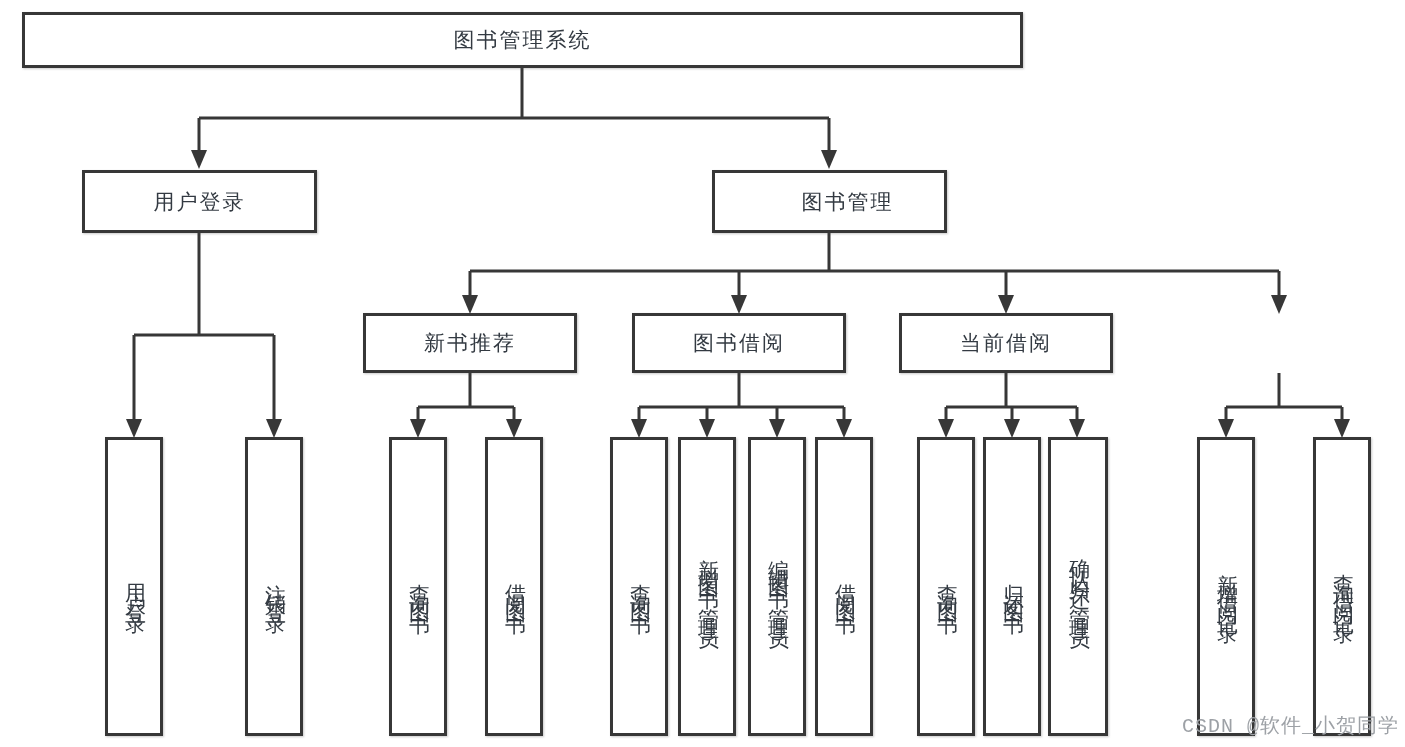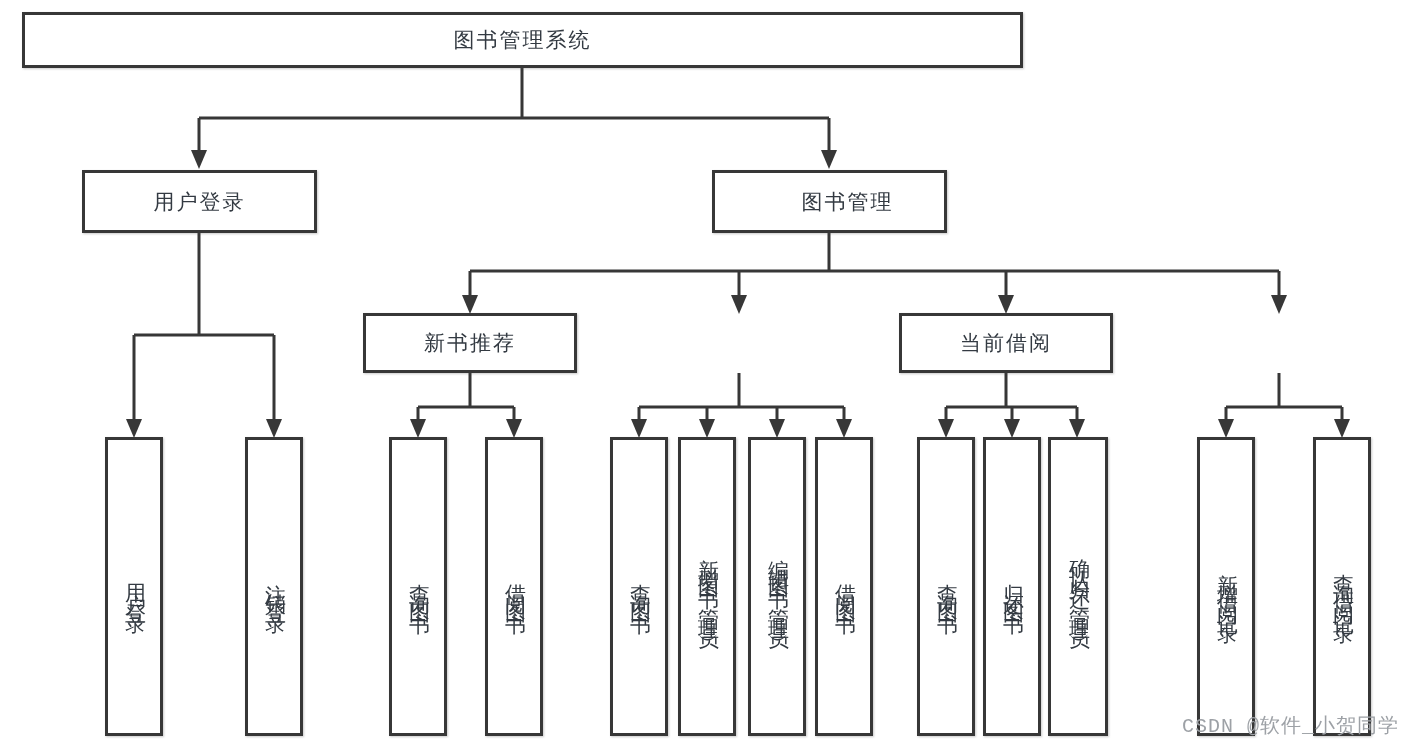--- a/index.html
+++ b/index.html
@@ -121,20 +121,23 @@
   <div class="node" style="left:82px; top:170px; width:235px; height:63px;">
     <span>用户登录</span>
   </div>
   <div class="node" style="left:712px; top:170px; width:235px; height:63px;padding-left:36px;">
     <span>图书管理</span>
   </div>
 
   <div class="node" style="left:363px; top:313px; width:214px; height:60px;">
     <span>新书推荐</span>
   </div>
+  <div class="node" style="left:632px; top:313px; width:214px; height:60px;">
+    <span>图书借阅</span>
+  </div>
   <div class="node" style="left:899px; top:313px; width:214px; height:60px;">
     <span>当前借阅</span>
   </div>
 
   <div class="node vnode" style="left:105px; top:437px; width:58px; height:299px;">
     <span>用户登录</span>
   </div>
   <div class="node vnode" style="left:245px; top:437px; width:58px; height:299px;">
     <span>注销登录</span>
   </div>

